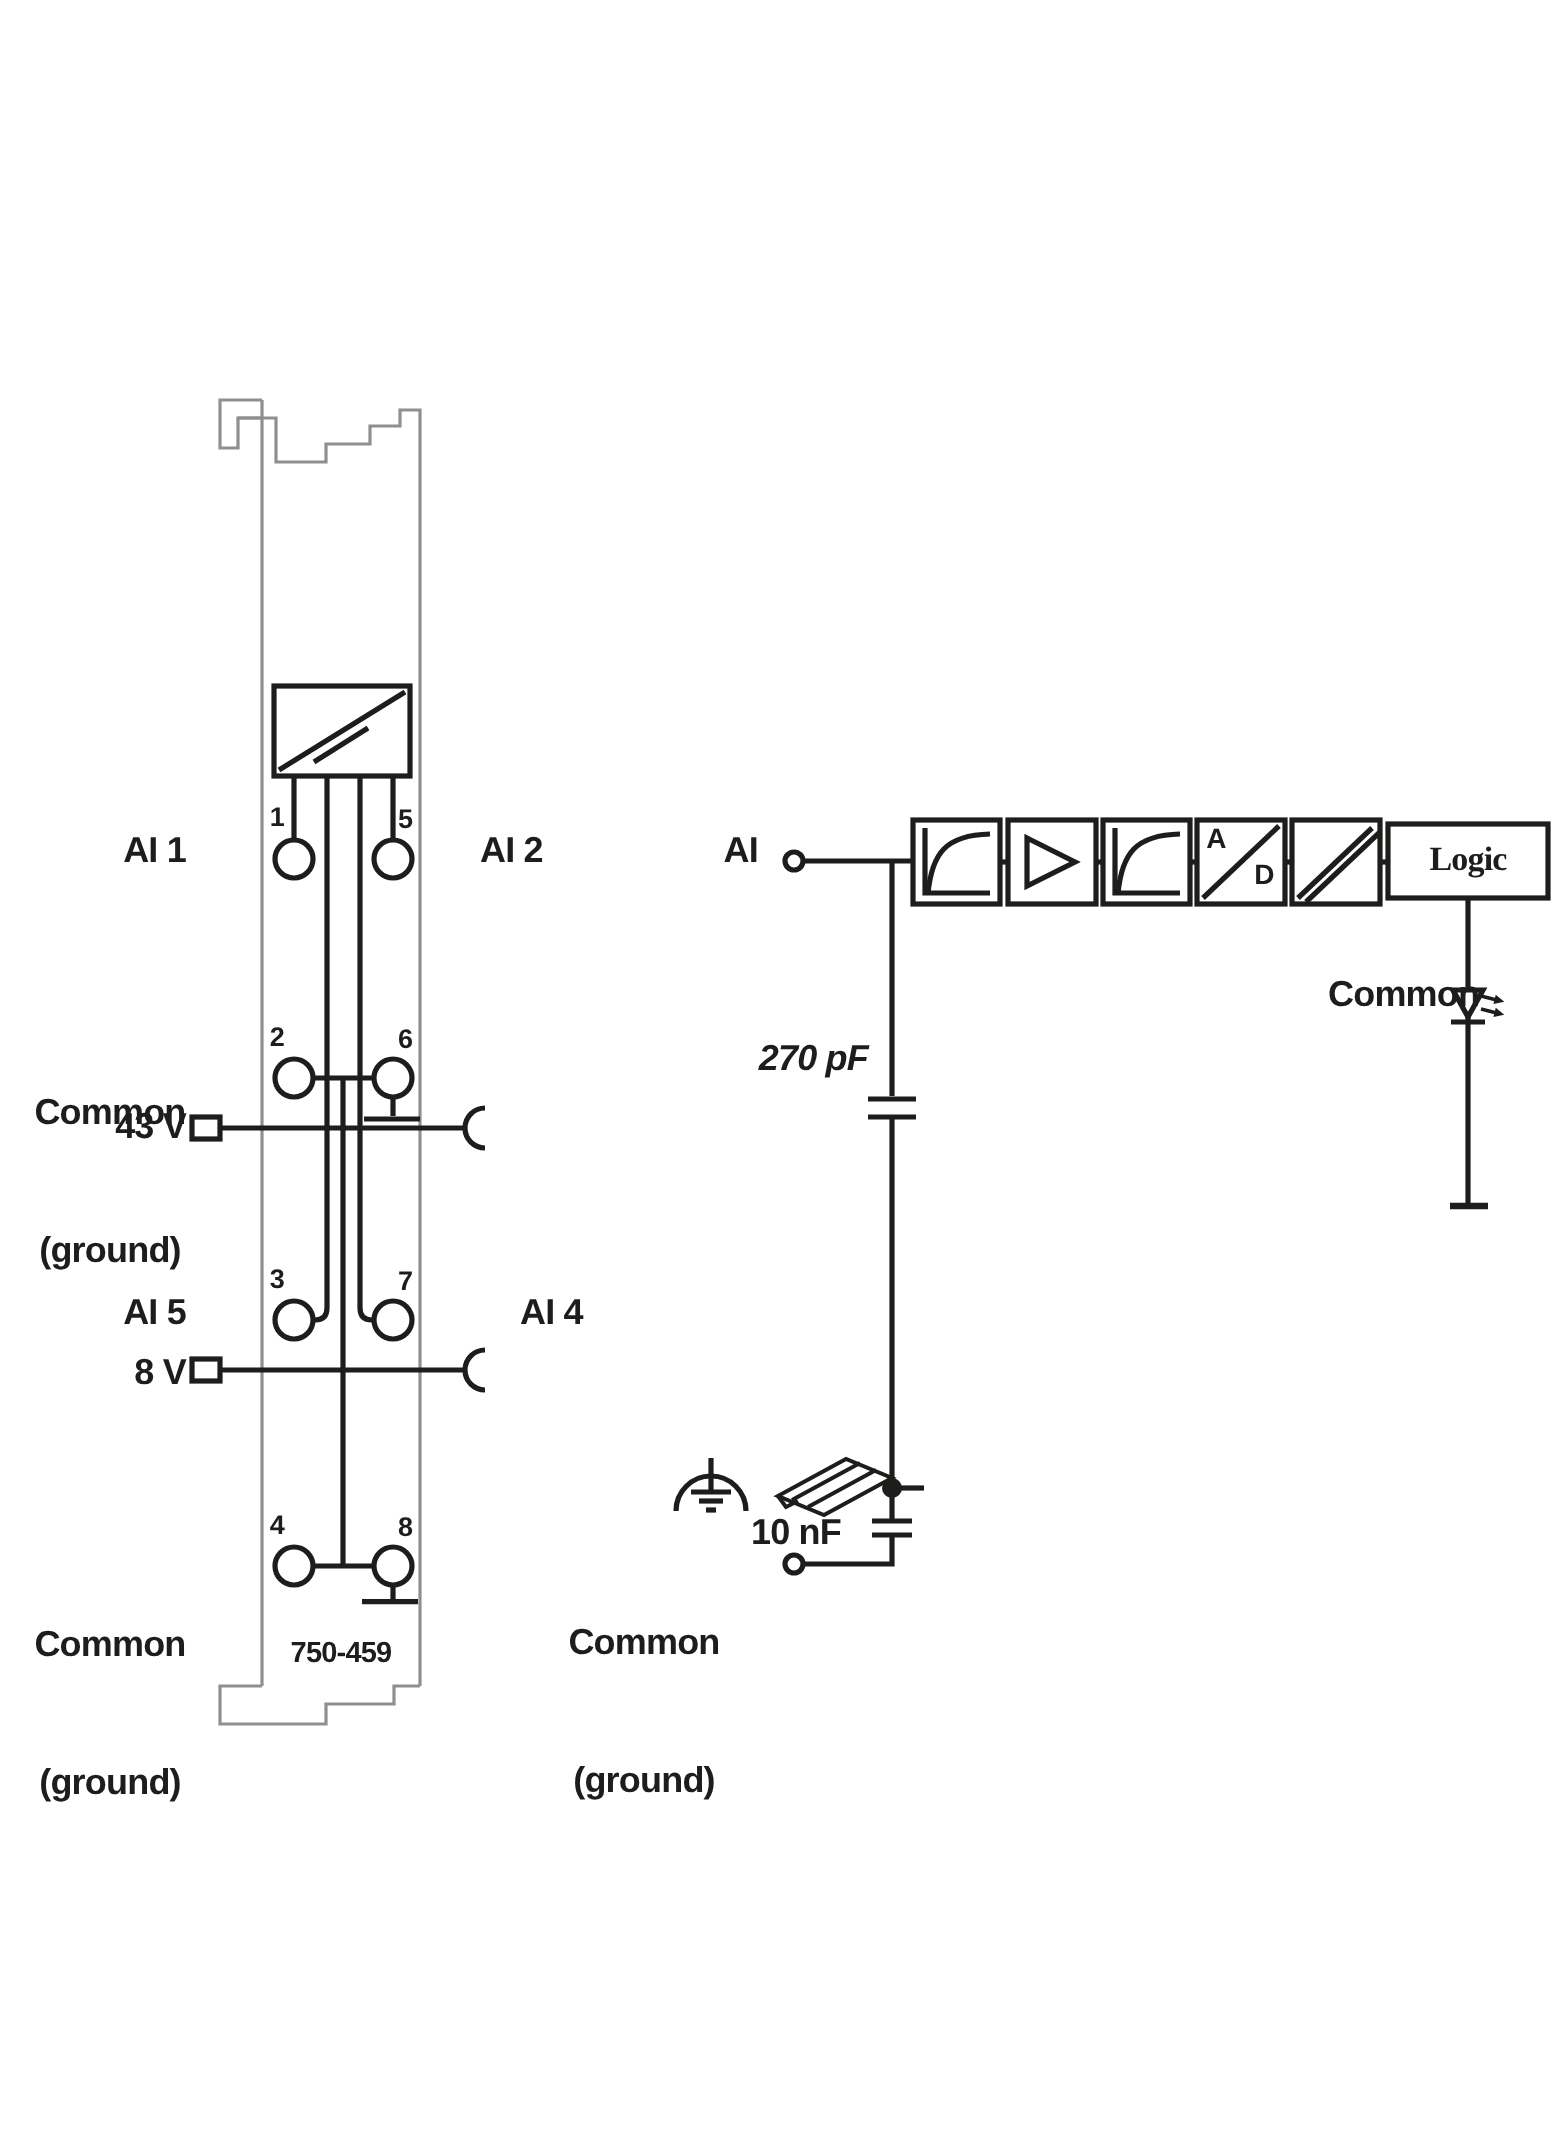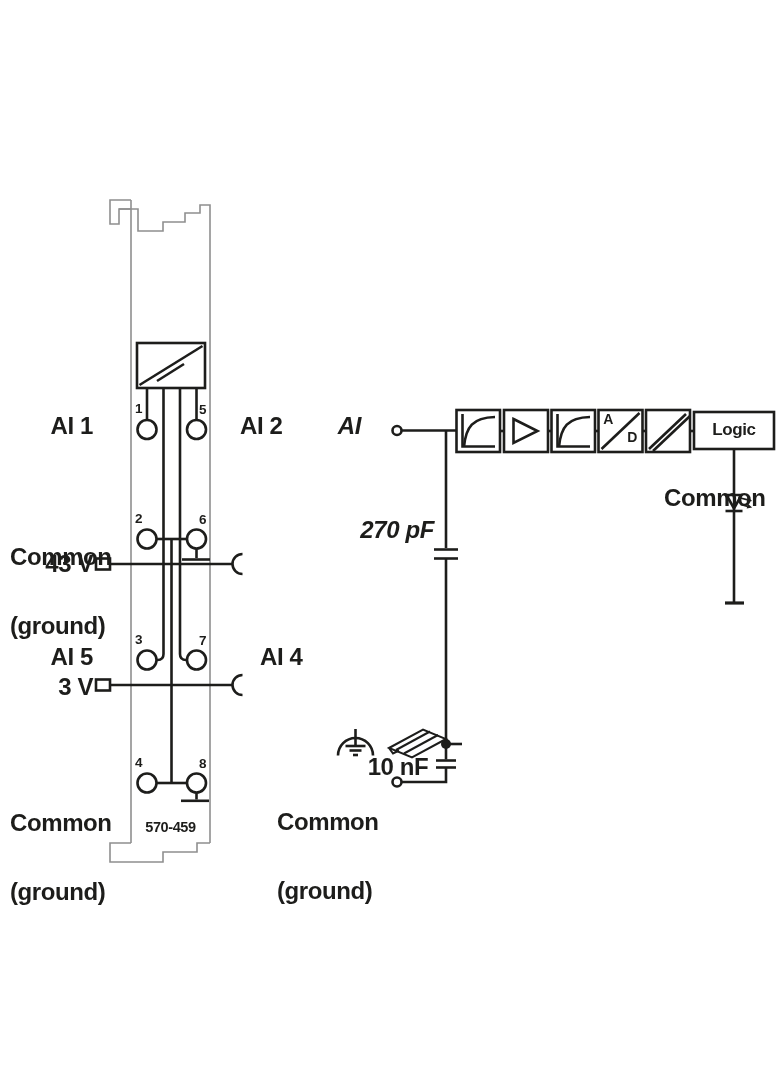--- a/index.html
+++ b/index.html
@@ -1,19 +1,19 @@
 <!DOCTYPE html>
 <html><head>
 <meta charset="utf-8">
 <style>
   html,body{margin:0;padding:0;background:#fff;}
   #stage{position:relative;width:784px;height:1066px;background:#fff;overflow:hidden;
          font-family:"Liberation Sans",sans-serif;}
   #stage svg{position:absolute;left:0;top:0;}
-  .lbl{position:absolute;font-weight:bold;color:#1d1d1b;font-size:24px;
+  .lbl{position:absolute;font-weight:bold;color:#1d1d1b;font-size:18px;
        letter-spacing:-0.4px;white-space:pre;line-height:23px;}
   .lbl.right{text-align:right;}
   .lbl.center{text-align:center;}
   .num{font-size:13.5px;line-height:15px;}
   .small{font-size:14.5px;line-height:16px;}
   .adltr{font-size:14px;line-height:15px;}
   .logic{font-size:17px;line-height:20px;}
 </style>
 </head>
 <body>
@@ -145,42 +145,42 @@
 </svg>
 
   <div class="lbl right" style="left:20px;top:414px;width:73px;">AI 1</div>
   <div class="lbl" style="left:240px;top:414px;text-align:center;">AI 2</div>
   <div class="lbl center" style="left:10px;top:499px;width:90px;">
     <div>Common</div>
     <div>(ground)</div>
   </div>
   <div class="lbl right" style="left:20px;top:552px;width:73px;">43 V</div>
   <div class="lbl right" style="left:20px;top:645px;width:73px;">AI 5</div>
-  <div class="lbl right" style="left:20px;top:675px;width:73px;">3 V</div>
+  <div class="lbl right" style="left:20px;top:675px;width:73px;">8 V</div>
   <div class="lbl" style="left:240px;top:645px;margin-left:20px;">AI 4</div>
   <div class="lbl center" style="left:10px;top:765px;width:90px;">
     <div>Common</div>
     <div>(ground)</div>
   </div>
-  <div class="lbl center small" style="left:131px;top:819px;width:79px;">570-459</div>
+  <div class="lbl center small" style="left:131px;top:819px;width:79px;">750-459</div>
 
   <div class="lbl right num" style="left:120px;top:401px;width:22px;">1</div>
   <div class="lbl num" style="left:199px;top:402px;">5</div>
   <div class="lbl right num" style="left:120px;top:511px;width:22px;">2</div>
   <div class="lbl num" style="left:199px;top:512px;">6</div>
   <div class="lbl right num" style="left:120px;top:632px;width:22px;">3</div>
   <div class="lbl num" style="left:199px;top:633px;">7</div>
   <div class="lbl right num" style="left:120px;top:755px;width:22px;">4</div>
   <div class="lbl num" style="left:199px;top:756px;">8</div>
 
-  <div class="lbl right" style="left:329px;top:414px;width:32px;font-style:italic;">AI</div>
+  <div class="lbl right" style="left:347px;top:414px;width:32px;">AI</div>
   <div class="lbl right" style="left:358px;top:518px;width:76px;font-style:italic;">270 pF</div>
   <div class="lbl right" style="left:360px;top:755px;width:76px;text-align:center;">10 nF</div>
   <div class="lbl center" style="left:277px;top:764px;width:90px;">
     <div>Common</div>
     <div>(ground)</div>
   </div>
   <div class="lbl right" style="left:664px;top:486px;width:62px;">Common</div>
-  <div class="lbl center logic" style="left:694px;top:420px;width:80px;">Logic</div>
+  <div class="lbl center logic" style="left:694px;top:420px;width:80px;font-family:Liberation Serif, serif;">Logic</div>
   <div class="lbl center adltr" style="left:599px;top:412px;width:18px;">A</div>
   <div class="lbl center adltr" style="left:623px;top:430px;width:18px;">D</div>
 
 </div>
 
 </body></html>

